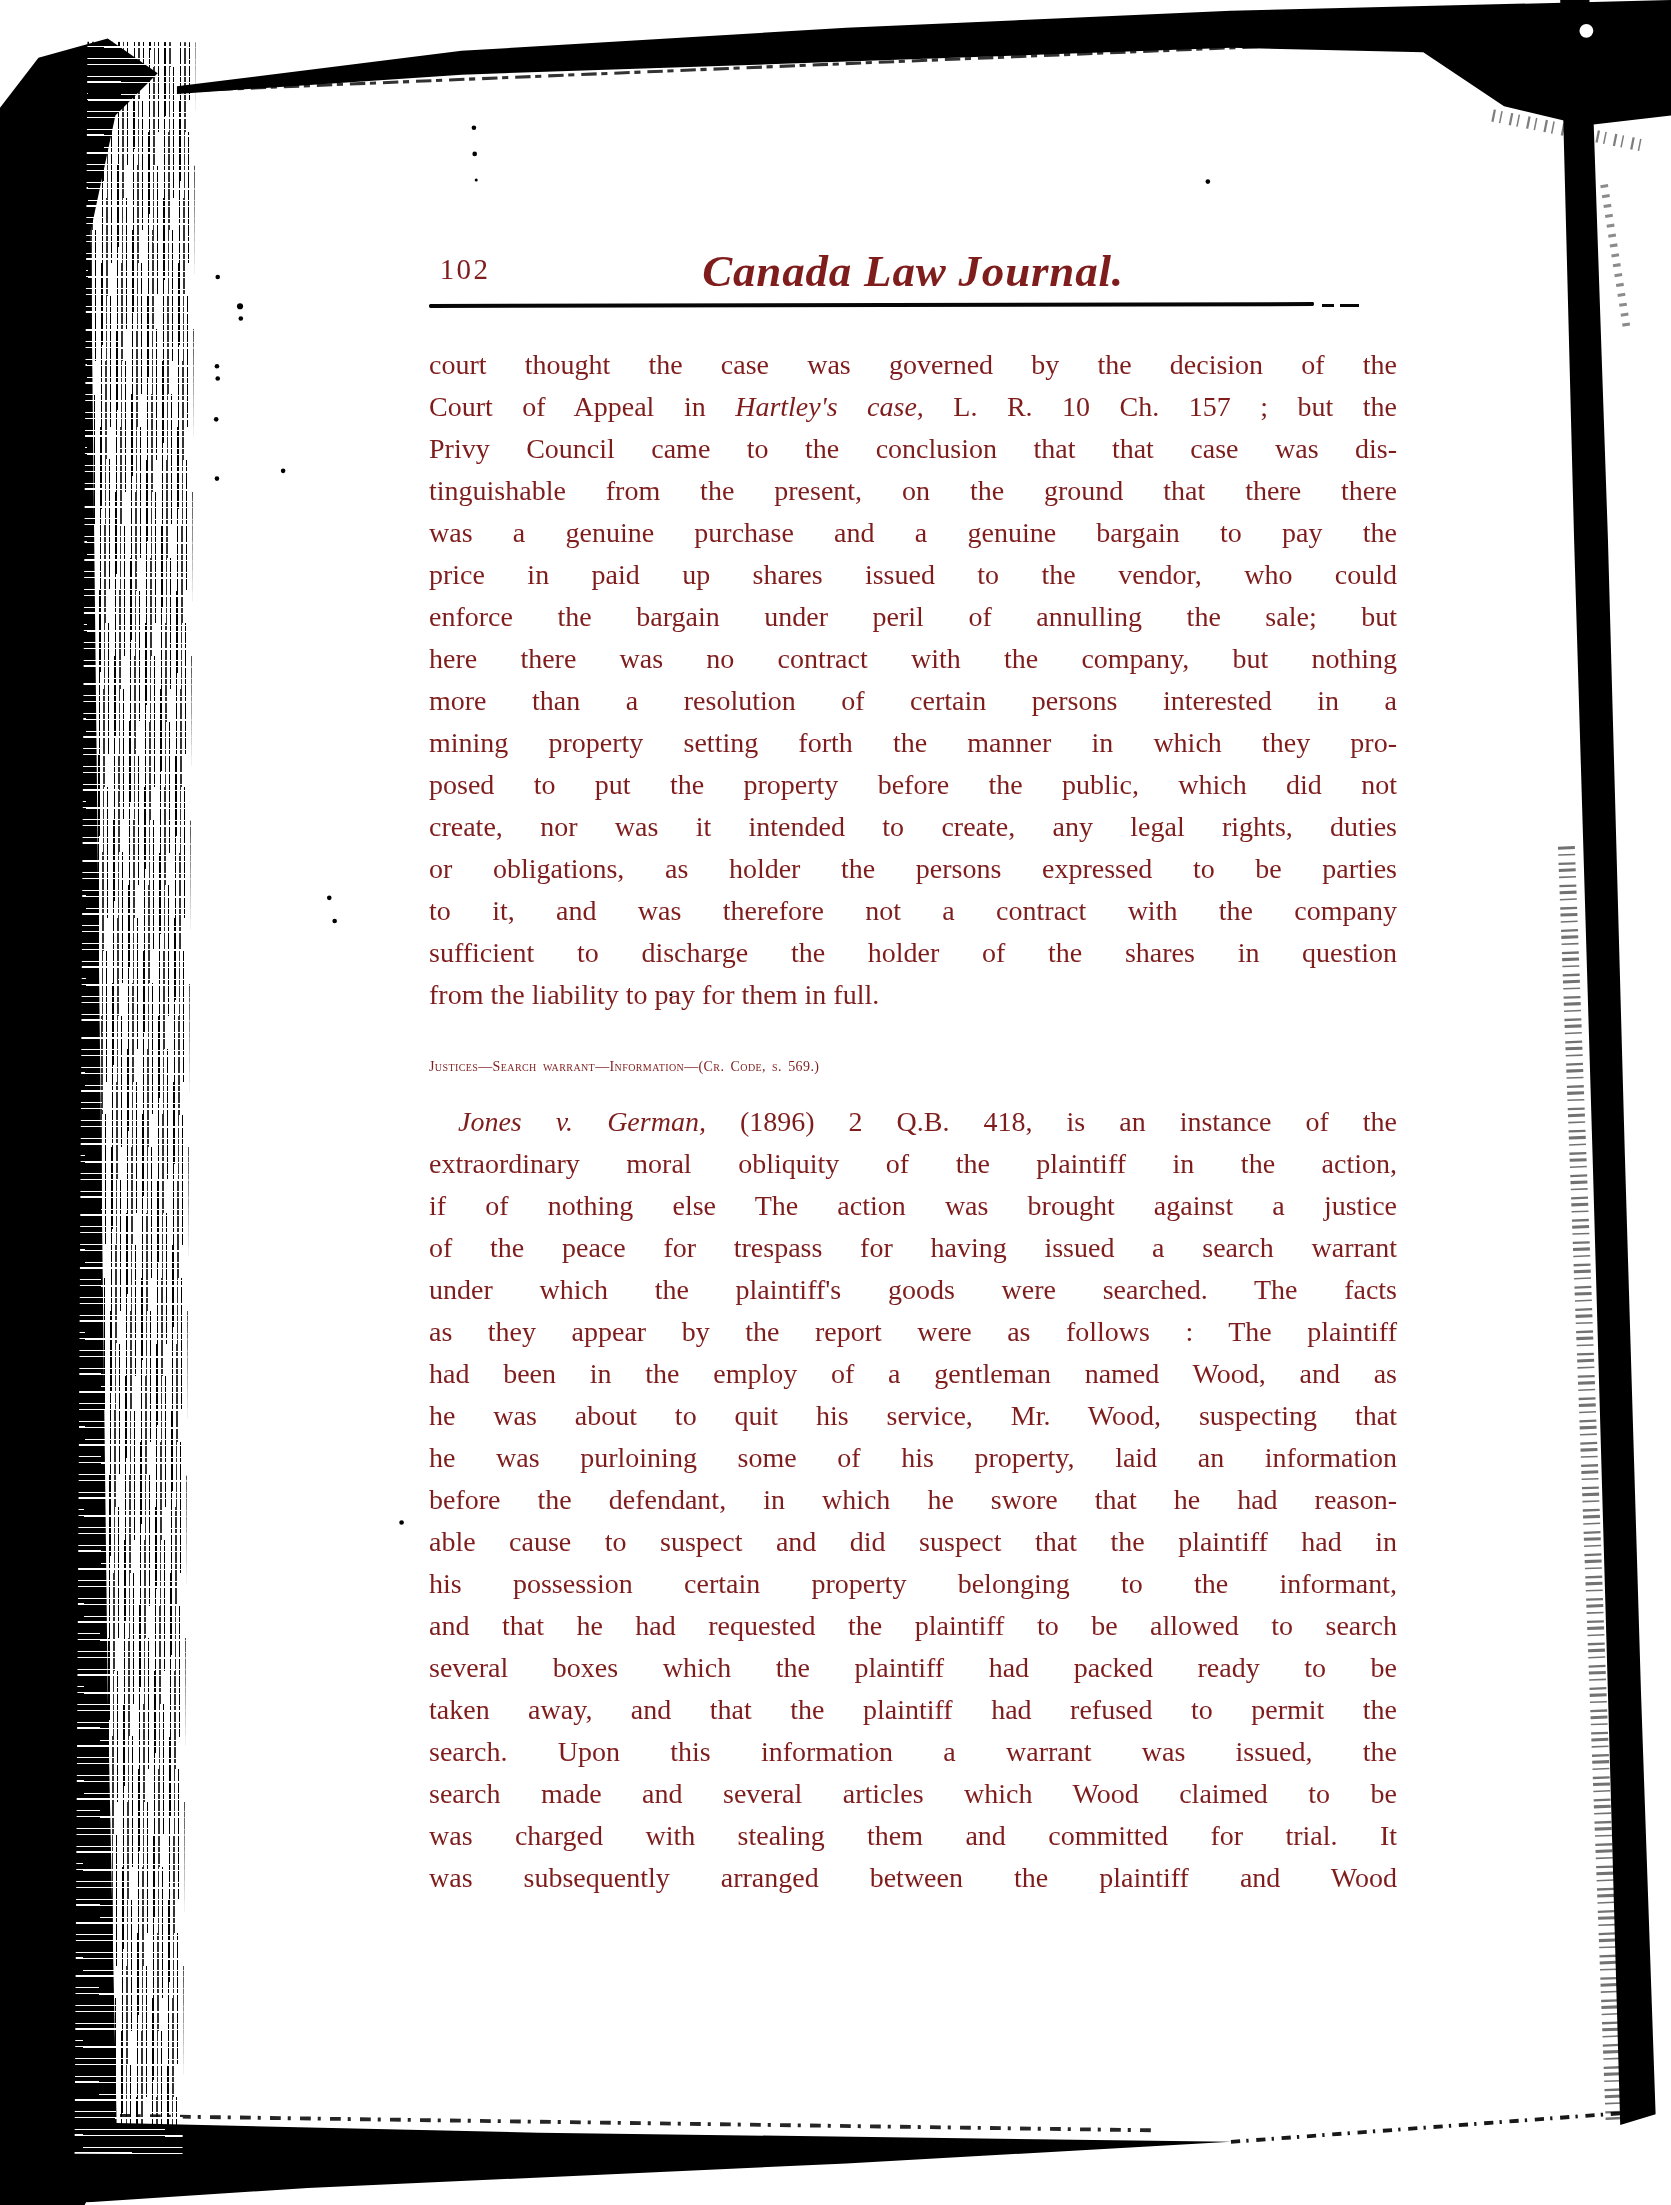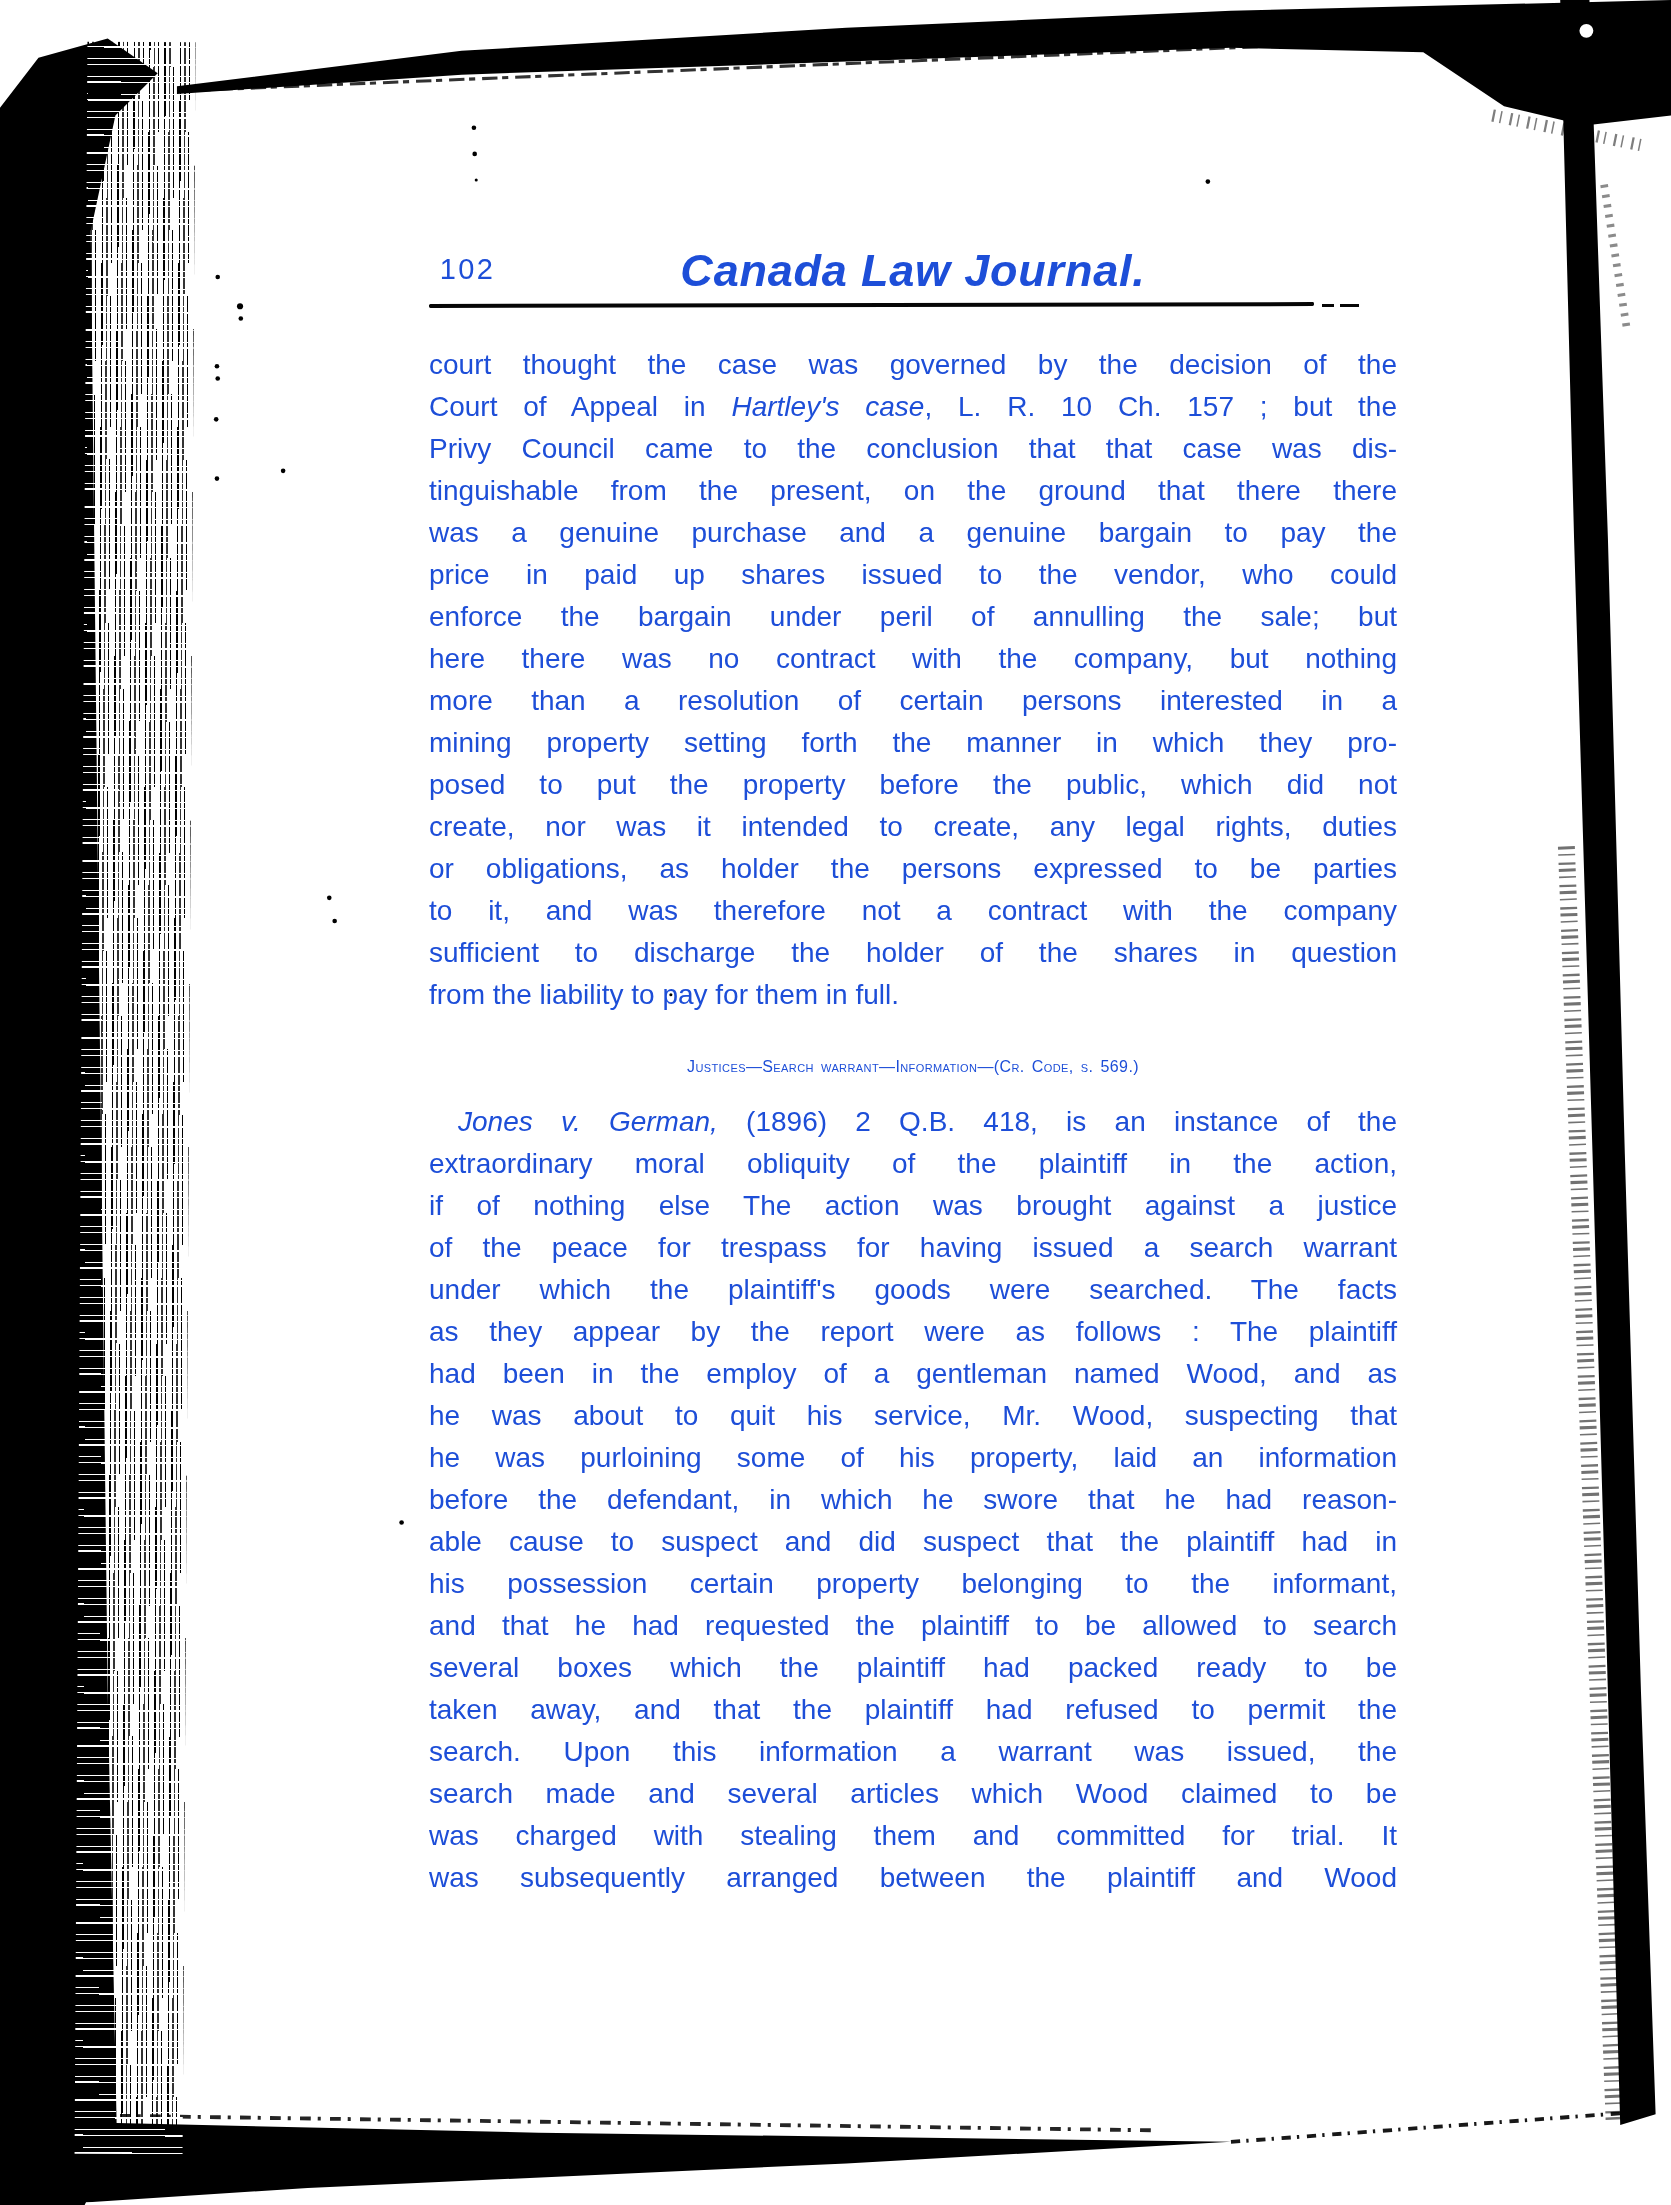--- a/index.html
+++ b/index.html
@@ -1,22 +1,22 @@
 <!DOCTYPE html>
 <html style="font-size:12.3px"><head>
 <meta charset="utf-8">
 <style>
   html,body{margin:0;padding:0;background:#888;}
   .scan{
     position:relative;
     width:1671px;height:2205px;
     background:#ffffff;
     overflow:hidden;
-    font-family:Liberation Sans, sans-serif;
-    color:#1d4ed8;
+    font-family:Liberation Serif, serif;
+    color:#7f1d1d;
   }
   .noise{position:absolute;left:0;top:0;width:1671px;height:2205px;pointer-events:none;}
   .gutter{
     position:absolute;left:81px;top:42px;width:108px;height:2112px;
     transform:rotate(0.35deg);
     background-image:
       repeating-linear-gradient(0deg,#fff 0 1.5px,transparent 1.5px 6.2px,#fff 6.2px 7px,transparent 7px 17.7px),
       repeating-linear-gradient(90deg,#000 0 1.5px,transparent 1.5px 4.6px,rgba(0,0,0,.8) 4.6px 6.2px,transparent 6.2px 9.2px,#000 9.2px 10px,transparent 10px 15.4px);
   }
   .page{position:absolute;left:429px;top:245px;width:968px;}
@@ -44,23 +44,23 @@
   .line{
     text-align:justify;
     text-align-last:justify;
     white-space:normal;
   }
   .line.last{text-align-last:left;}
   .line.indent{text-indent:29px;}
   .i{font-style:italic;}
   .subhead{
     margin-top:37px;
-    text-align:center;
+    text-align:left;
     font-variant:small-caps;
-    font-size:16px;
+    font-size:14px;
     line-height:28px;
     letter-spacing:0.4px;
     word-spacing:2.3px;
   }
   .p2{margin-top:20px;}
 </style>
 </head>
 <body>
 
 <div class="scan">

